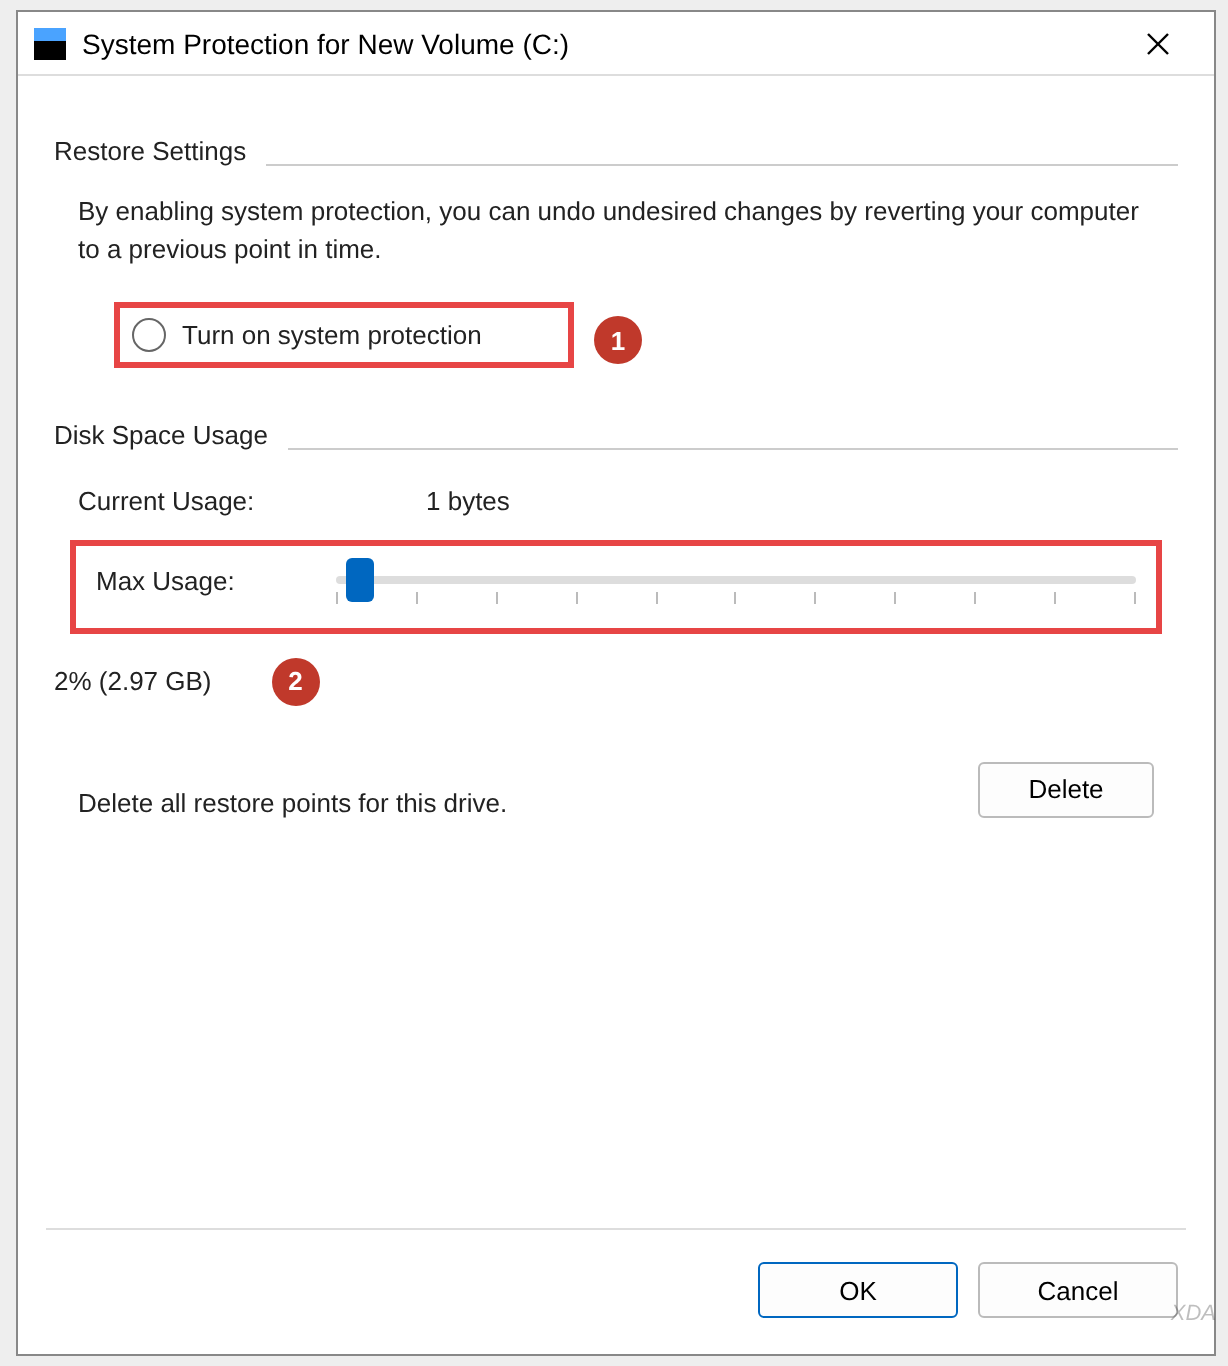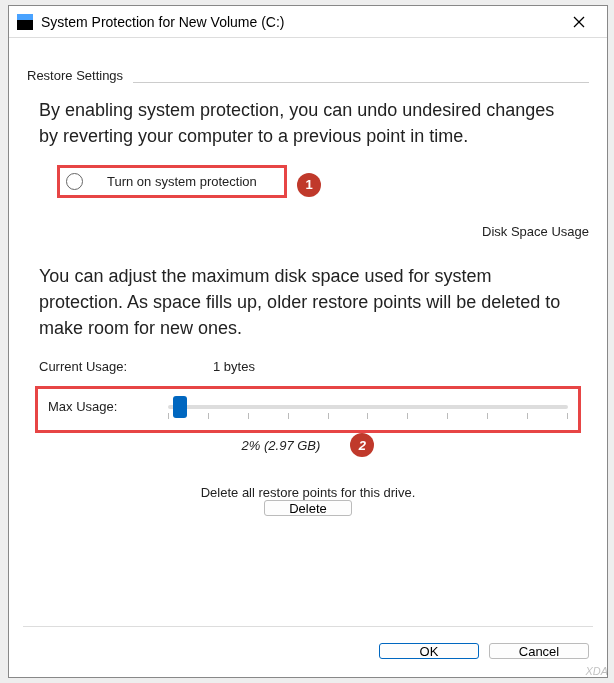--- a/index.html
+++ b/index.html
@@ -34,25 +34,25 @@
     
     .content { padding: 10px 18px 18px 18px; flex: 1; font-size: 13px; color: #222; }
     
     .section-header {
       display: flex; align-items: flex-end; gap: 10px;
       margin-top: 20px; margin-bottom: 14px;
     }
     .section-header .label { font-size: 13px; white-space: nowrap; }
     .section-header .line { flex: 1; height: 1px; background: #ccc; }
     
-    .desc { font-size: 18px; line-height: 1.45; margin: 10px 12px 16px 12px; }
+    .desc { font-size: 13px; line-height: 1.45; margin: 10px 12px 16px 12px; }
     
     .radio-group { margin-left: 30px; }
     .radio-row {
-      display: flex; align-items: center; gap: 24px;
+      display: flex; align-items: center; gap: 8px;
       padding: 5px 6px;
       font-size: 13px;
     }
     .hl-red {
       border: 3px solid #e74545;
     }
     .radio-row.first { width: 230px; margin-bottom: 6px; }
     
     .radio-outer {
       width: 17px; height: 17px; border-radius: 50%;
@@ -96,51 +96,49 @@
       background: #0067c0; border-radius: 3px;
       transform: translate(-50%, -50%);
     }
     .slider-ticks {
       position: absolute; top: 8px; left: 0; right: 0;
       display: flex; justify-content: space-between;
     }
     .slider-ticks span { width: 1px; height: 6px; background: #bbb; }
     
     .maxval-row {
-      display: flex; align-items: center; justify-content: center;
-      gap: 20px; margin-top: 0;
-      font-size: 13px;
-      font-style: italic;
+      display: flex; align-items: center; 
+      gap: 20px; margin-top: 12px;
+      font-size: 13px;
     }
     
     .delete-row {
-      display: flex; align-items: center; justify-content: space-between;
+      display: flex; align-items: flex-end; justify-content: space-between;
       margin: 28px 12px 0 12px;
       font-size: 13px;
-      flex-direction: column;
     }
     
     .btn {
-      min-width: 88px; height: 16px;
+      min-width: 88px; height: 28px;
       background: #fdfdfd; border: 1px solid #bbb;
       border-radius: 3px;
       font-size: 13px; cursor: pointer;
       display: inline-flex; align-items: center; justify-content: center;
     }
     .btn.primary { border: 1.5px solid #0067c0; }
     
     .footer-sep { height: 1px; background: #ddd; margin: 0 14px; }
     .footer {
       display: flex; justify-content: flex-end; gap: 10px;
       padding: 16px 18px 18px 18px;
     }
     .footer .btn { width: 100px; }
     
     .watermark {
-      position: absolute; bottom: 6px; right: 6px;
+      position: absolute; bottom: 20px; right: 6px;
       font-size: 11px; color: #000; opacity: 0.25;
       font-style: italic;
     }
   </style>
 </head>
 <body>
 
 <div class="window">
 
   <div class="titlebar">
@@ -166,26 +164,25 @@
     <div class="radio-group">
       <div style="display:flex;align-items:center;">
         <label class="radio-row first hl-red">
           <span class="radio-outer"></span>
           <span>Turn on system protection</span>
         </label>
         <span class="marker">1</span>
       </div>
     </div>
 
-    <div class="section-header" style="flex-direction:column;">
+    <div class="section-header" style="">
       <span class="label">Disk Space Usage</span>
       <span class="line"></span>
     </div>
 
-    <p class="desc">You can adjust the maximum disk space used for system protection. As space fills up, older restore points will be deleted to make room for new ones.</p>
 
     <div class="usage-row">
       <span class="usage-label">Current Usage:</span>
       <span>1 bytes</span>
     </div>
 
     <div class="slider-block">
       <span class="slider-label">Max Usage:</span>
       <div class="slider-track">
         <div class="slider-thumb"></div>

